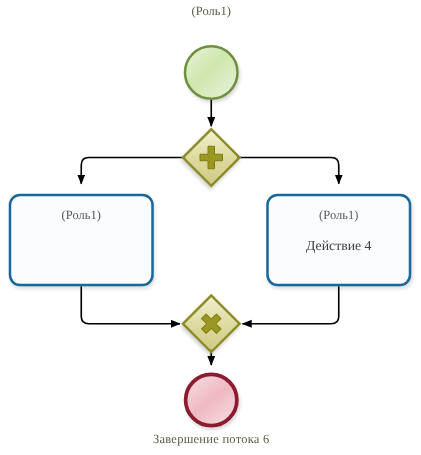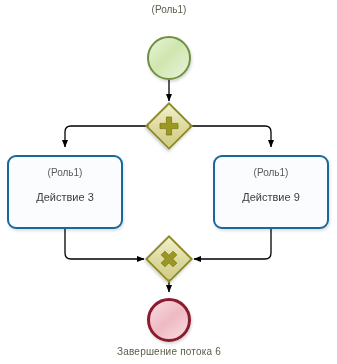--- a/index.html
+++ b/index.html
@@ -2,21 +2,21 @@
 <html><head>
 <meta charset="utf-8">
 <style>
   html,body{margin:0;padding:0;}
   body{
     width:337px;height:364px;
     background:#ffffff;
     font-family:"Liberation Sans","DejaVu Sans",sans-serif;
     overflow:hidden;
   }
-  #canvas{position:relative;width:337px;height:364px;background:#ffffff;}
+  #canvas{position:relative;width:337px;height:364px;background:#ffffff;font-family:Liberation Serif, serif;}
 
   svg#wires{position:absolute;left:0;top:0;width:337px;height:364px;}
 
   .node{position:absolute;}
 
   
   .event{border-radius:50%;box-sizing:border-box;}
   .start-event{
     width:44px;height:44px;left:147px;top:36px;
     border:2px solid #6e8f3f;
@@ -107,26 +107,25 @@
     <div class="gateway"></div>
     <div class="gw-glyph">
       <svg width="22" height="22" viewBox="0 0 22 22" xmlns="http://www.w3.org/2000/svg">
         <path d="M8.4,2 L13.6,2 L13.6,8.4 L20,8.4 L20,13.6 L13.6,13.6 L13.6,20 L8.4,20 L8.4,13.6 L2,13.6 L2,8.4 L8.4,8.4 Z" fill="#9a9722" stroke="#7e7c18" stroke-width="0.8" stroke-linejoin="round"></path>
       </svg>
     </div>
   </div>
 
   <div class="node task" id="task-left">
     <div class="task-role">(Роль1)</div>
-    <div class="task-name">Действие 3</div>
   </div>
 
   <div class="node task" id="task-right">
     <div class="task-role">(Роль1)</div>
-    <div class="task-name">Действие 9</div>
+    <div class="task-name">Действие 4</div>
   </div>
 
   <div class="gw-wrap" id="gw-exclusive">
     <div class="gateway"></div>
     <div class="gw-glyph">
       <svg width="22" height="22" viewBox="0 0 22 22" xmlns="http://www.w3.org/2000/svg">
         <g transform="rotate(45 11 11)">
           <path d="M8.4,2.6 L13.6,2.6 L13.6,8.4 L19.4,8.4 L19.4,13.6 L13.6,13.6 L13.6,19.4 L8.4,19.4 L8.4,13.6 L2.6,13.6 L2.6,8.4 L8.4,8.4 Z" fill="#9a9722" stroke="#7e7c18" stroke-width="0.8" stroke-linejoin="round"></path>
         </g>
       </svg>

